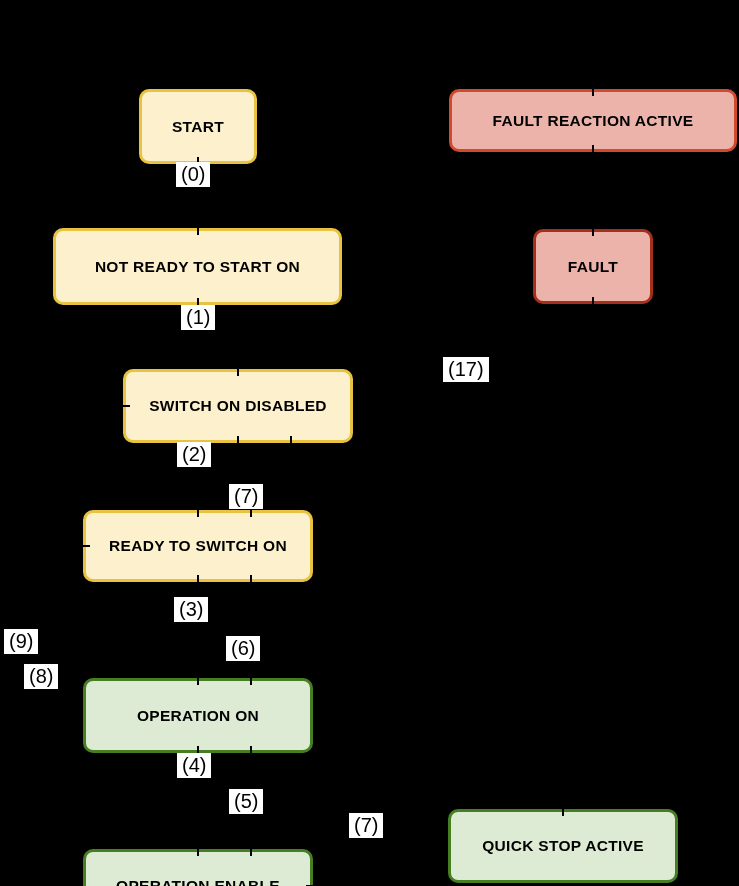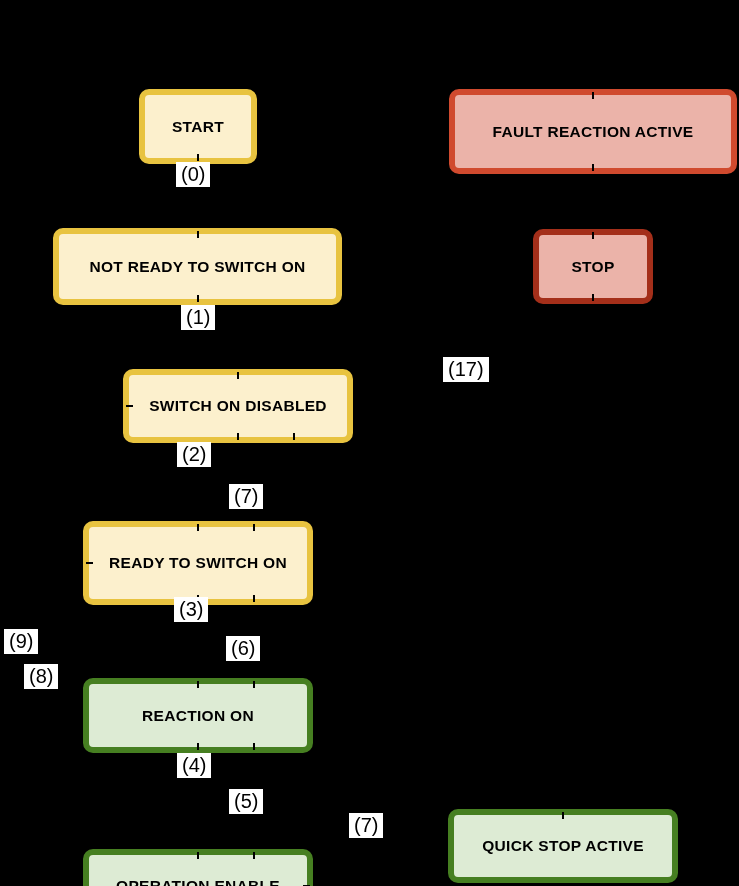--- a/index.html
+++ b/index.html
@@ -7,42 +7,42 @@
     position: relative;
     width: 739px;
     height: 886px;
     background: #000;
     overflow: hidden;
     font-family: "Liberation Sans", sans-serif;
   }
   .state {
     position: absolute;
     box-sizing: border-box;
-    border: 6px solid #737373;
+    border: 3px solid #737373;
     border-radius: 10px;
     background: #eee;
     display: flex;
     align-items: center;
     justify-content: center;
     text-align: center;
   }
   .state .lbl {
     font-size: 15.5px;
     font-weight: 700;
     letter-spacing: 0.3px;
     color: #000;
     padding: 0 6px;
   }
   
   .st-start              { left: 139px; top:  89px; width: 118px; height: 75px; }
-  .st-fault-reaction     { left: 449px; top:  89px; width: 288px; height: 85px; }
+  .st-fault-reaction     { left: 449px; top:  89px; width: 288px; height: 63px; }
   .st-not-ready          { left:  53px; top: 228px; width: 289px; height: 77px; }
   .st-fault              { left: 533px; top: 229px; width: 120px; height: 75px; }
   .st-switch-on-disabled { left:  83px; top: 369px; width: 230px; height: 74px; margin-left: 40px; }
-  .st-ready              { left:  83px; top: 521px; width: 230px; height: 84px; }
+  .st-ready              { left:  83px; top: 510px; width: 230px; height: 72px; }
   .st-switched-on        { left:  83px; top: 678px; width: 230px; height: 75px; }
   .st-operation-enable   { left:  83px; top: 809px; width: 230px; height: 73px; }
   .st-quick-stop         { left: 448px; top: 809px; width: 230px; height: 74px; }
 
   
   .tick { position: absolute; background: #000; }
   .tk-t  { top: -3px;    left: 50%;  margin-left: -1px; width: 2px; height: 7px; }
   .tk-b  { bottom: -3px; left: 50%;  margin-left: -1px; width: 2px; height: 7px; }
   .tk-t2 { top: -3px;    left: 164px; width: 2px; height: 7px; }
   .tk-b2 { bottom: -3px; left: 164px; width: 2px; height: 7px; }
@@ -82,27 +82,27 @@
     <span class="tick tk-b"></span>
   </div>
 
   <div class="state st-fault-reaction" style="background-color: rgb(235, 179, 169); border-color: rgb(208, 74, 46);">
     <span class="lbl">FAULT REACTION ACTIVE</span>
     <span class="tick tk-t"></span>
     <span class="tick tk-b"></span>
   </div>
 
   <div class="state st-not-ready" style="background-color: rgb(252, 240, 205); border-color: rgb(232, 195, 64);">
-    <span class="lbl">NOT READY TO SWITCH ON</span>
+    <span class="lbl">NOT READY TO START ON</span>
     <span class="tick tk-t"></span>
     <span class="tick tk-b"></span>
   </div>
 
   <div class="state st-fault" style="background-color: rgb(235, 179, 169); border-color: rgb(164, 47, 26);">
-    <span class="lbl">STOP</span>
+    <span class="lbl">FAULT</span>
     <span class="tick tk-t"></span>
     <span class="tick tk-b"></span>
   </div>
 
   <div class="state st-switch-on-disabled" style="background-color: rgb(252, 240, 205); border-color: rgb(232, 195, 64);">
     <span class="lbl">SWITCH ON DISABLED</span>
     <span class="tick tk-t"></span>
     <span class="tick tk-b"></span>
     <span class="tick tk-b2"></span>
     <span class="tick tk-l"></span>
@@ -111,21 +111,21 @@
   <div class="state st-ready" style="background-color: rgb(252, 240, 205); border-color: rgb(232, 195, 64);">
     <span class="lbl">READY TO SWITCH ON</span>
     <span class="tick tk-t"></span>
     <span class="tick tk-t2"></span>
     <span class="tick tk-b"></span>
     <span class="tick tk-b2"></span>
     <span class="tick tk-l"></span>
   </div>
 
   <div class="state st-switched-on" style="background-color: rgb(221, 235, 212); border-color: rgb(70, 127, 33);">
-    <span class="lbl">REACTION ON</span>
+    <span class="lbl">OPERATION ON</span>
     <span class="tick tk-t"></span>
     <span class="tick tk-t2"></span>
     <span class="tick tk-b"></span>
     <span class="tick tk-b2"></span>
   </div>
 
   <div class="state st-operation-enable" style="background-color: rgb(221, 235, 212); border-color: rgb(70, 127, 33); margin-top: 40px;">
     <span class="lbl">OPERATION ENABLE</span>
     <span class="tick tk-t"></span>
     <span class="tick tk-t2"></span>

